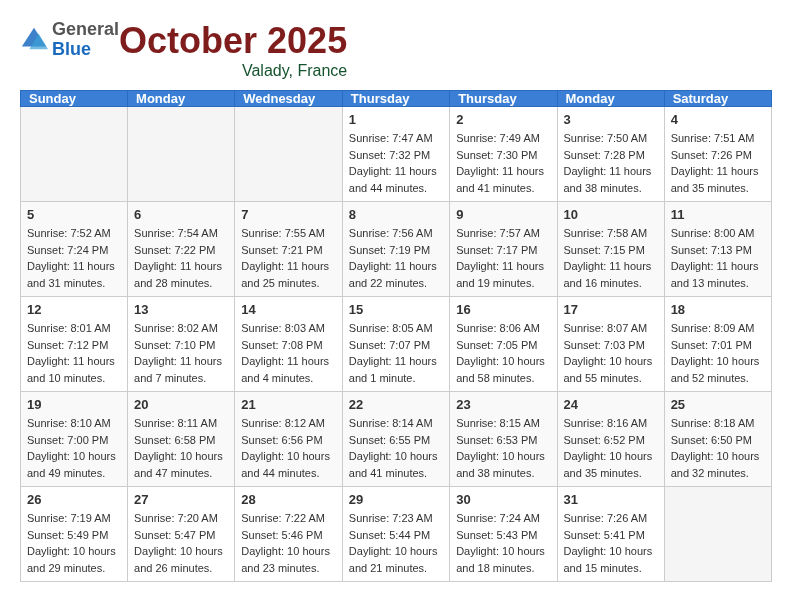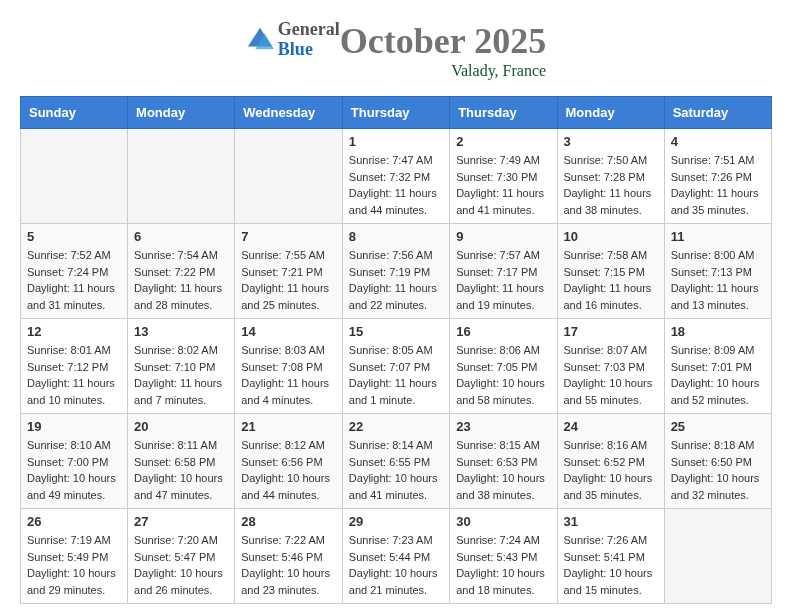--- a/index.html
+++ b/index.html
@@ -5,24 +5,23 @@
     * { box-sizing: border-box; margin: 0; padding: 0; }
     body {
       font-family: Arial, sans-serif;
       background: #fff;
       width: 792px;
       min-height: 612px;
       padding: 20px;
     }
     .header {
       display: flex;
-      justify-content: center;
+      justify-content: flex-start;
       align-items: flex-start;
-      margin-bottom: 16px;
-      font-family: Liberation Serif, serif;
+      margin-bottom: 10px;
     }
     .logo {
       display: flex;
       align-items: center;
       gap: 4px;
     }
     .logo-text {
       font-size: 18px;
       font-weight: bold;
       line-height: 1.1;
@@ -32,36 +31,36 @@
     .logo-icon {
       width: 28px;
       height: 28px;
     }
     .title-block {
       text-align: right;
     }
     .month-title {
       font-size: 36px;
       font-weight: bold;
-      color: #737373;
+      color: #7f1d1d;
     }
     .location {
       font-size: 16px;
       color: #14532d;
     }
     .calendar {
       width: 100%;
       border-collapse: collapse;
       border: 1px solid #ccc;
     }
     .calendar th {
       background-color: #3a7fd5;
       color: white;
       text-align: left;
-      padding: 8px 8px;
+      padding: 0 8px;
       font-size: 13px;
       border: 1px solid #2a6bbf;
     }
     .calendar td {
       border: 1px solid #ccc;
       vertical-align: top;
       padding: 5px 6px;
       width: 108px;
       height: 95px;
       font-size: 11px;

